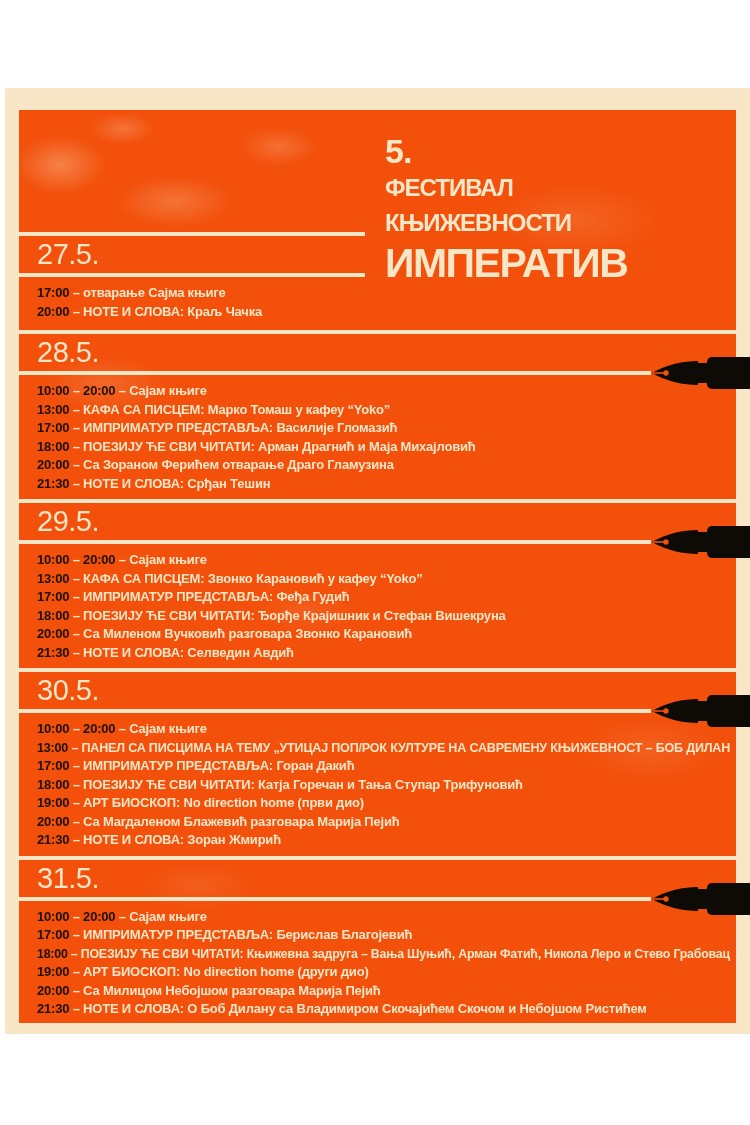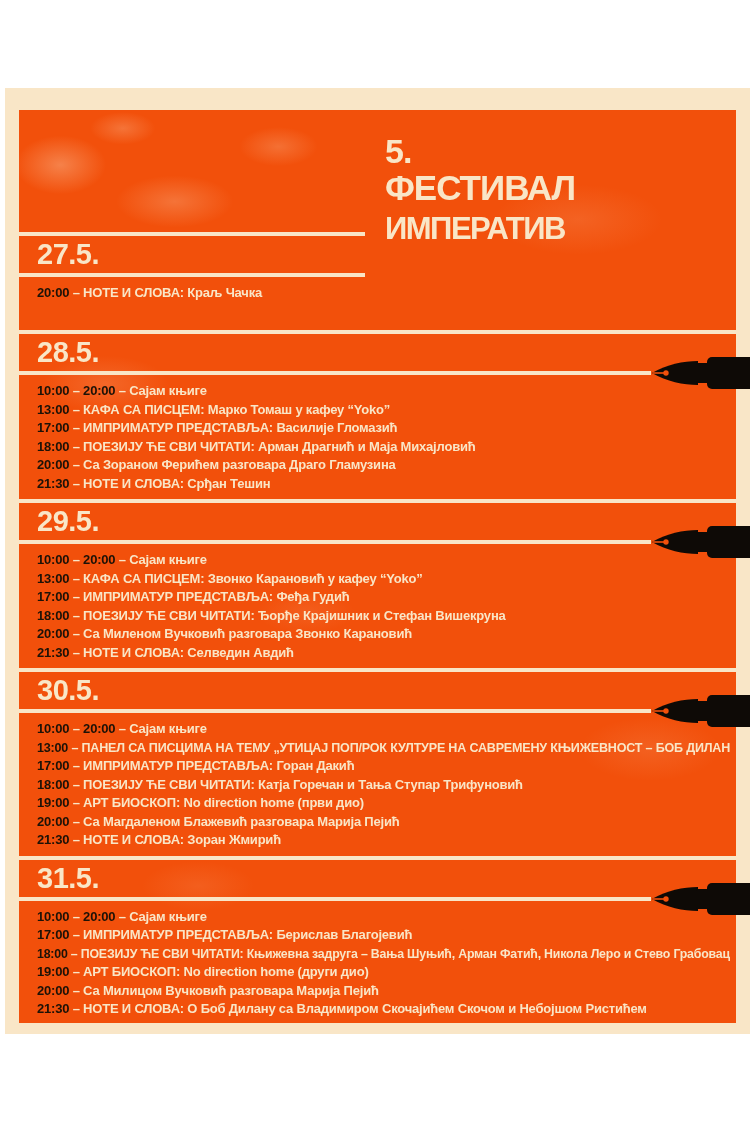--- a/index.html
+++ b/index.html
@@ -41,39 +41,39 @@
   .texture-block{
     height:122px;
     background-image:
       radial-gradient(ellipse 70px 45px at 12% 45%, rgba(247,150,100,.7), transparent 65%),
       radial-gradient(ellipse 90px 40px at 45% 75%, rgba(247,150,100,.5), transparent 65%),
       radial-gradient(ellipse 60px 30px at 75% 30%, rgba(247,150,100,.45), transparent 65%),
       radial-gradient(ellipse 50px 25px at 30% 15%, rgba(247,150,100,.5), transparent 65%);
   }
   .header-right{flex:1;padding:22px 0 0 20px;color:var(--cream);}
   .title-number{font-size:34px;font-weight:bold;line-height:38px;letter-spacing:-1px;}
-  .title-line{font-size:35px;font-weight:bold;line-height:35px;letter-spacing:-1px;}
-  .title-line.big{font-size:31px;line-height:47px;letter-spacing:-1.5px;}
+  .title-line{font-size:24px;font-weight:bold;line-height:35px;letter-spacing:-1px;}
+  .title-line.big{font-size:41px;line-height:47px;letter-spacing:-1.5px;}
   .rule{height:4px;background:var(--cream);}
   .rule.short{width:346px;}
   .pen-rule{position:relative;height:4px;}
   .pen-rule .rule-line{
     position:absolute;left:0;top:0;height:4px;
     width:calc(100% - 85px);
     background:var(--cream);
   }
   .pen-rule svg.pen{
     position:absolute;right:-14px;top:-17px;
     width:99px;height:38px;display:block;
   }
   .date-band{
     height:37px;line-height:37px;
     padding-left:18px;
     color:var(--cream);
-    font-size:29px;font-weight:bold;letter-spacing:-0.5px;
+    font-size:29px;font-weight:normal;letter-spacing:-0.5px;
   }
   .events{
     padding:7px 6px 6px 18px;
     overflow:hidden;
   }
   .event{
     display:inline-block;
     white-space:nowrap;
     font-size:13px;font-weight:bold;
     line-height:18.5px;
@@ -93,26 +93,28 @@
   <div class="poster">
     <div class="orange-panel">
 
       <div class="header-row">
         <div class="header-left">
           <div class="texture-block"></div>
           <div class="rule short"></div>
           <div class="date-band">27.5.</div>
           <div class="rule short"></div>
           <div class="events" id="first-events">
+              <div class="event"><span class="row"><span class="event-time">17:00</span><span class="event-dash"> – </span><span class="event-text">отварање Сајма књиге</span></span></div>
               <div class="event"><span class="row"><span class="event-time">20:00</span><span class="event-dash"> – </span><span class="event-text">НОТЕ И СЛОВА: Краљ Чачка</span></span></div>
             </div>
         </div>
         <div class="header-right">
           <div class="title-number">5.</div>
           <div class="title-line">ФЕСТИВАЛ</div>
+          <div class="title-line">КЊИЖЕВНОСТИ</div>
           <div class="title-line big">ИМПЕРАТИВ</div>
         </div>
       </div>
 
       <div id="sections-slot">
           <div class="rule"></div>
           <div class="date-band">28.5.</div>
           <div class="pen-rule">
             <div class="rule-line"></div>
             <svg viewBox="0 0 99 38" xmlns="http://www.w3.org/2000/svg" class="pen">
@@ -121,21 +123,21 @@
   <rect x="56" y="3" width="50" height="32" rx="5" fill="#0E0A06"></rect>
   <rect x="2" y="18.2" width="12" height="1.6" fill="#F2500B"></rect>
   <circle cx="15" cy="19" r="2.7" fill="#F2500B"></circle>
 </svg>
           </div>
           <div class="events">
             <div class="event"><span class="row"><span class="event-time">10:00</span><span class="event-dash"> – </span><span class="event-time">20:00</span><span class="event-dash"> – </span><span class="event-text">Сајам књиге</span></span></div>
             <div class="event"><span class="row"><span class="event-time">13:00</span><span class="event-dash"> – </span><span class="event-text">КАФА СА ПИСЦЕМ: Марко Томаш у кафеу “Yoko”</span></span></div>
             <div class="event"><span class="row"><span class="event-time">17:00</span><span class="event-dash"> – </span><span class="event-text">ИМПРИМАТУР ПРЕДСТАВЉА: Василије Гломазић</span></span></div>
             <div class="event"><span class="row"><span class="event-time">18:00</span><span class="event-dash"> – </span><span class="event-text">ПОЕЗИЈУ ЋЕ СВИ ЧИТАТИ: Арман Драгнић и Маја Михајловић</span></span></div>
-            <div class="event"><span class="row"><span class="event-time">20:00</span><span class="event-dash"> – </span><span class="event-text">Са Зораном Ферићем разговара Драго Гламузина</span></span></div>
+            <div class="event"><span class="row"><span class="event-time">20:00</span><span class="event-dash"> – </span><span class="event-text">Са Зораном Ферићем отварање Драго Гламузина</span></span></div>
             <div class="event"><span class="row"><span class="event-time">21:30</span><span class="event-dash"> – </span><span class="event-text">НОТЕ И СЛОВА: Срђан Тешин</span></span></div>
           </div>
           <div class="rule"></div>
           <div class="date-band">29.5.</div>
           <div class="pen-rule">
             <div class="rule-line"></div>
             <svg viewBox="0 0 99 38" xmlns="http://www.w3.org/2000/svg" class="pen">
   <path d="M 1 19 C 16 10.5, 32 7, 47 7 L 47 31 C 32 31, 16 27.5, 1 19 Z" fill="#0E0A06"></path>
   <rect x="45" y="9" width="14" height="20" rx="2" fill="#0E0A06"></rect>
   <rect x="56" y="3" width="50" height="32" rx="5" fill="#0E0A06"></rect>
@@ -182,20 +184,20 @@
   <rect x="56" y="3" width="50" height="32" rx="5" fill="#0E0A06"></rect>
   <rect x="2" y="18.2" width="12" height="1.6" fill="#F2500B"></rect>
   <circle cx="15" cy="19" r="2.7" fill="#F2500B"></circle>
 </svg>
           </div>
           <div class="events">
             <div class="event"><span class="row"><span class="event-time">10:00</span><span class="event-dash"> – </span><span class="event-time">20:00</span><span class="event-dash"> – </span><span class="event-text">Сајам књиге</span></span></div>
             <div class="event"><span class="row"><span class="event-time">17:00</span><span class="event-dash"> – </span><span class="event-text">ИМПРИМАТУР ПРЕДСТАВЉА: Берислав Благојевић</span></span></div>
             <div class="event"><span class="row" style="transform: scaleX(0.949);"><span class="event-time">18:00</span><span class="event-dash"> – </span><span class="event-text">ПОЕЗИЈУ ЋЕ СВИ ЧИТАТИ: Књижевна задруга – Вања Шуњић, Арман Фатић, Никола Леро и Стево Грабовац</span></span></div>
             <div class="event"><span class="row"><span class="event-time">19:00</span><span class="event-dash"> – </span><span class="event-text">АРТ БИОСКОП: No direction home (други дио)</span></span></div>
-            <div class="event"><span class="row"><span class="event-time">20:00</span><span class="event-dash"> – </span><span class="event-text">Са Милицом Вучковић разговара Марија Пејић</span></span></div>
+            <div class="event"><span class="row"><span class="event-time">20:00</span><span class="event-dash"> – </span><span class="event-text">Са Милицом Небојшом разговара Марија Пејић</span></span></div>
             <div class="event"><span class="row"><span class="event-time">21:30</span><span class="event-dash"> – </span><span class="event-text">НОТЕ И СЛОВА: О Боб Дилану са Владимиром Скочајићем Скочом и Небојшом Ристићем</span></span></div>
           </div>
         </div>
 
     </div>
   </div>
 </div>
 
 </body></html>

